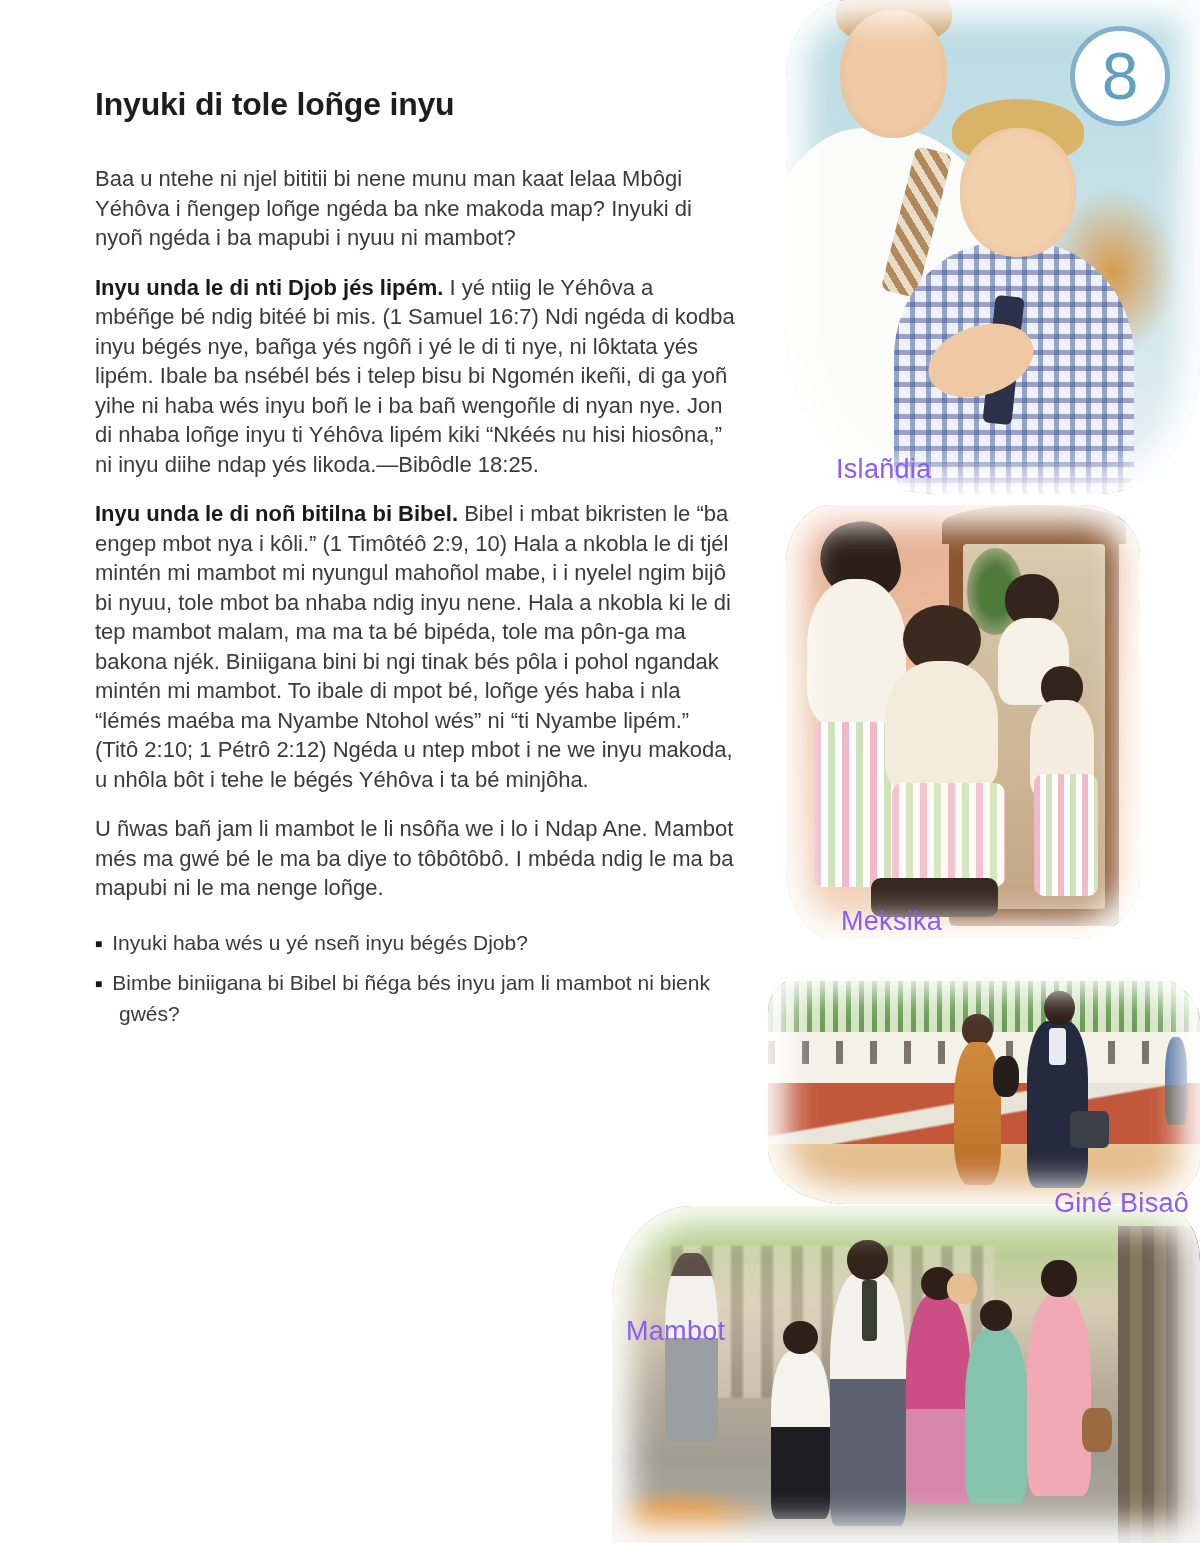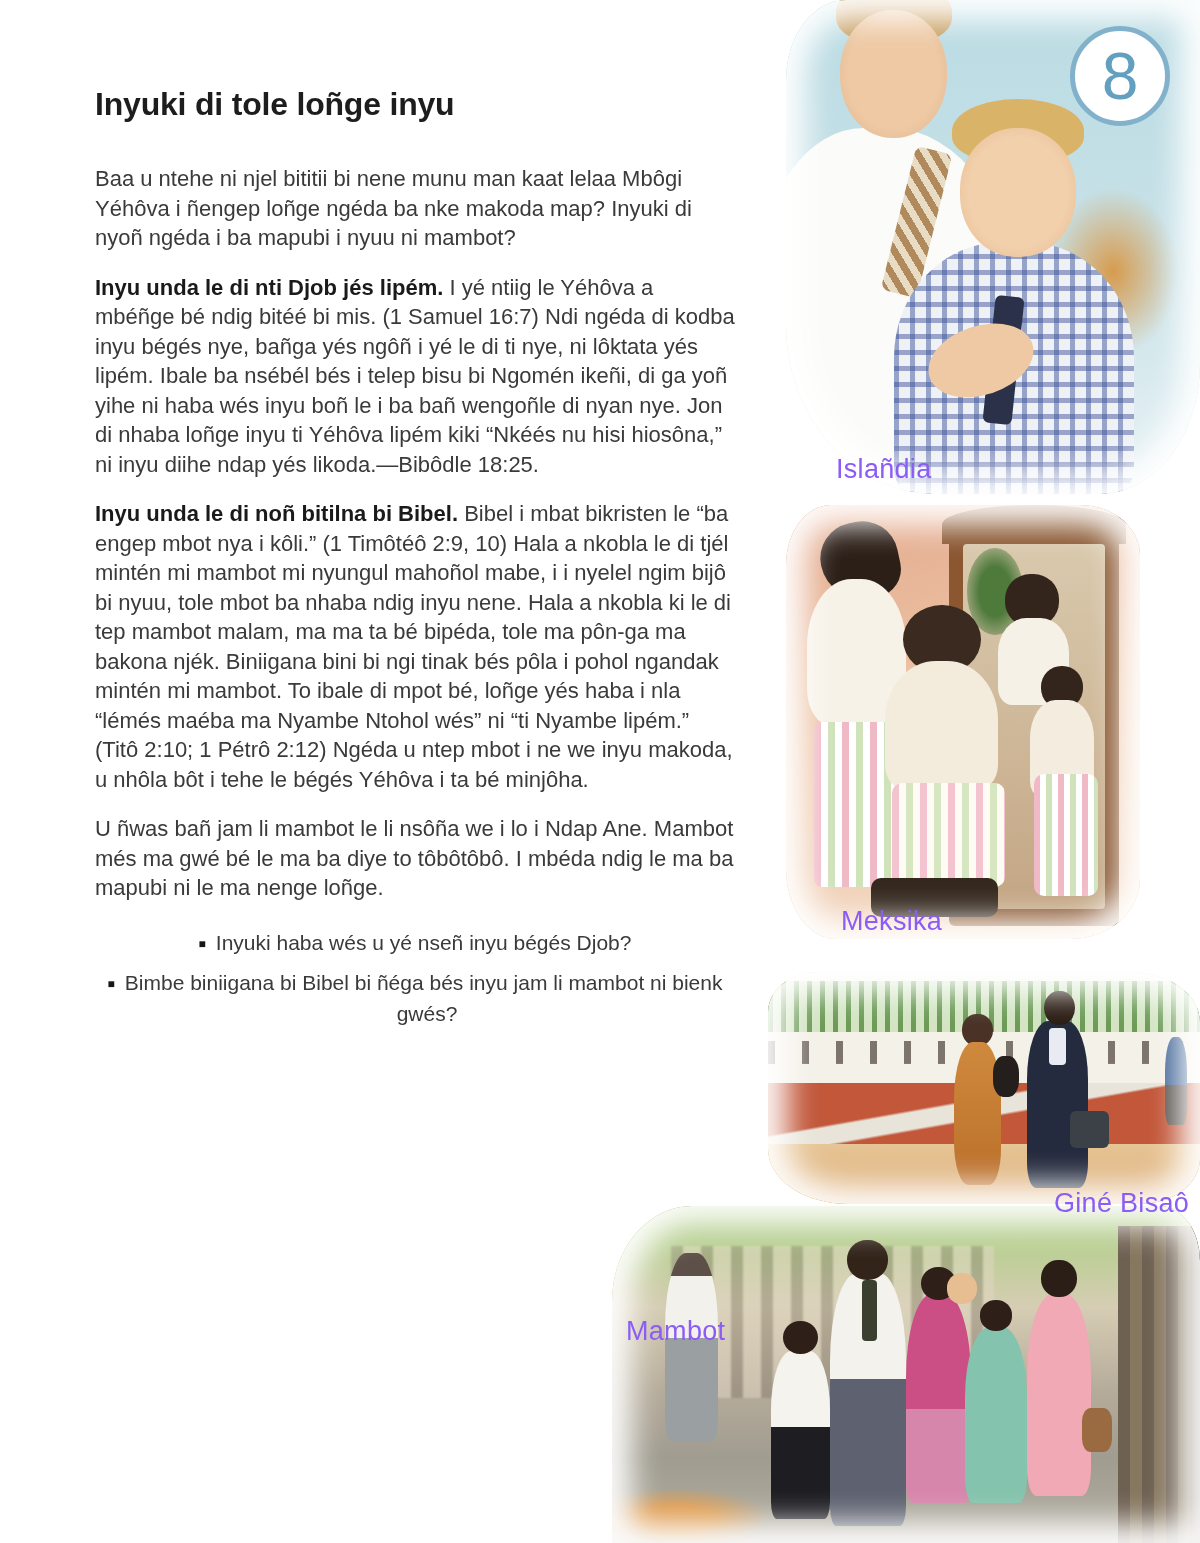--- a/index.html
+++ b/index.html
@@ -4,21 +4,21 @@
 <style>
   html,body{margin:0;padding:0;background:#fff;}
   .page{position:relative;width:1200px;height:1543px;background:#ffffff;overflow:hidden;
         font-family:"Liberation Sans",sans-serif;}
 
   
   .text-col{position:absolute;left:95px;top:84px;width:640px;z-index:3;}
   .title{font-size:32px;line-height:40px;font-weight:700;color:#1d1d1d;margin:0 0 40px 0;letter-spacing:-0.2px;}
   .para{font-size:22px;line-height:29.5px;color:#3a3a3a;margin:0 0 20px 0;}
   .para strong{color:#1a1a1a;}
-  .questions{margin-top:26px;text-align:center;}
+  .questions{margin-top:26px;}
   .q-item{font-size:21px;line-height:27px;color:#3a3a3a;padding-left:24px;text-indent:-24px;margin:0 0 9px 0;}
   .q-bullet{font-size:12px;margin-right:10px;color:#161616;position:relative;top:-2px;}
 
   
   .badge{position:absolute;left:1070px;top:26px;width:100px;height:100px;border-radius:50%;
          background:#ffffff;border:5px solid #82b2cb;box-sizing:border-box;z-index:6;
          display:flex;align-items:center;justify-content:center;}
   .badge span{font-size:66px;line-height:1;color:#63a0c0;font-weight:400;}
 
   

